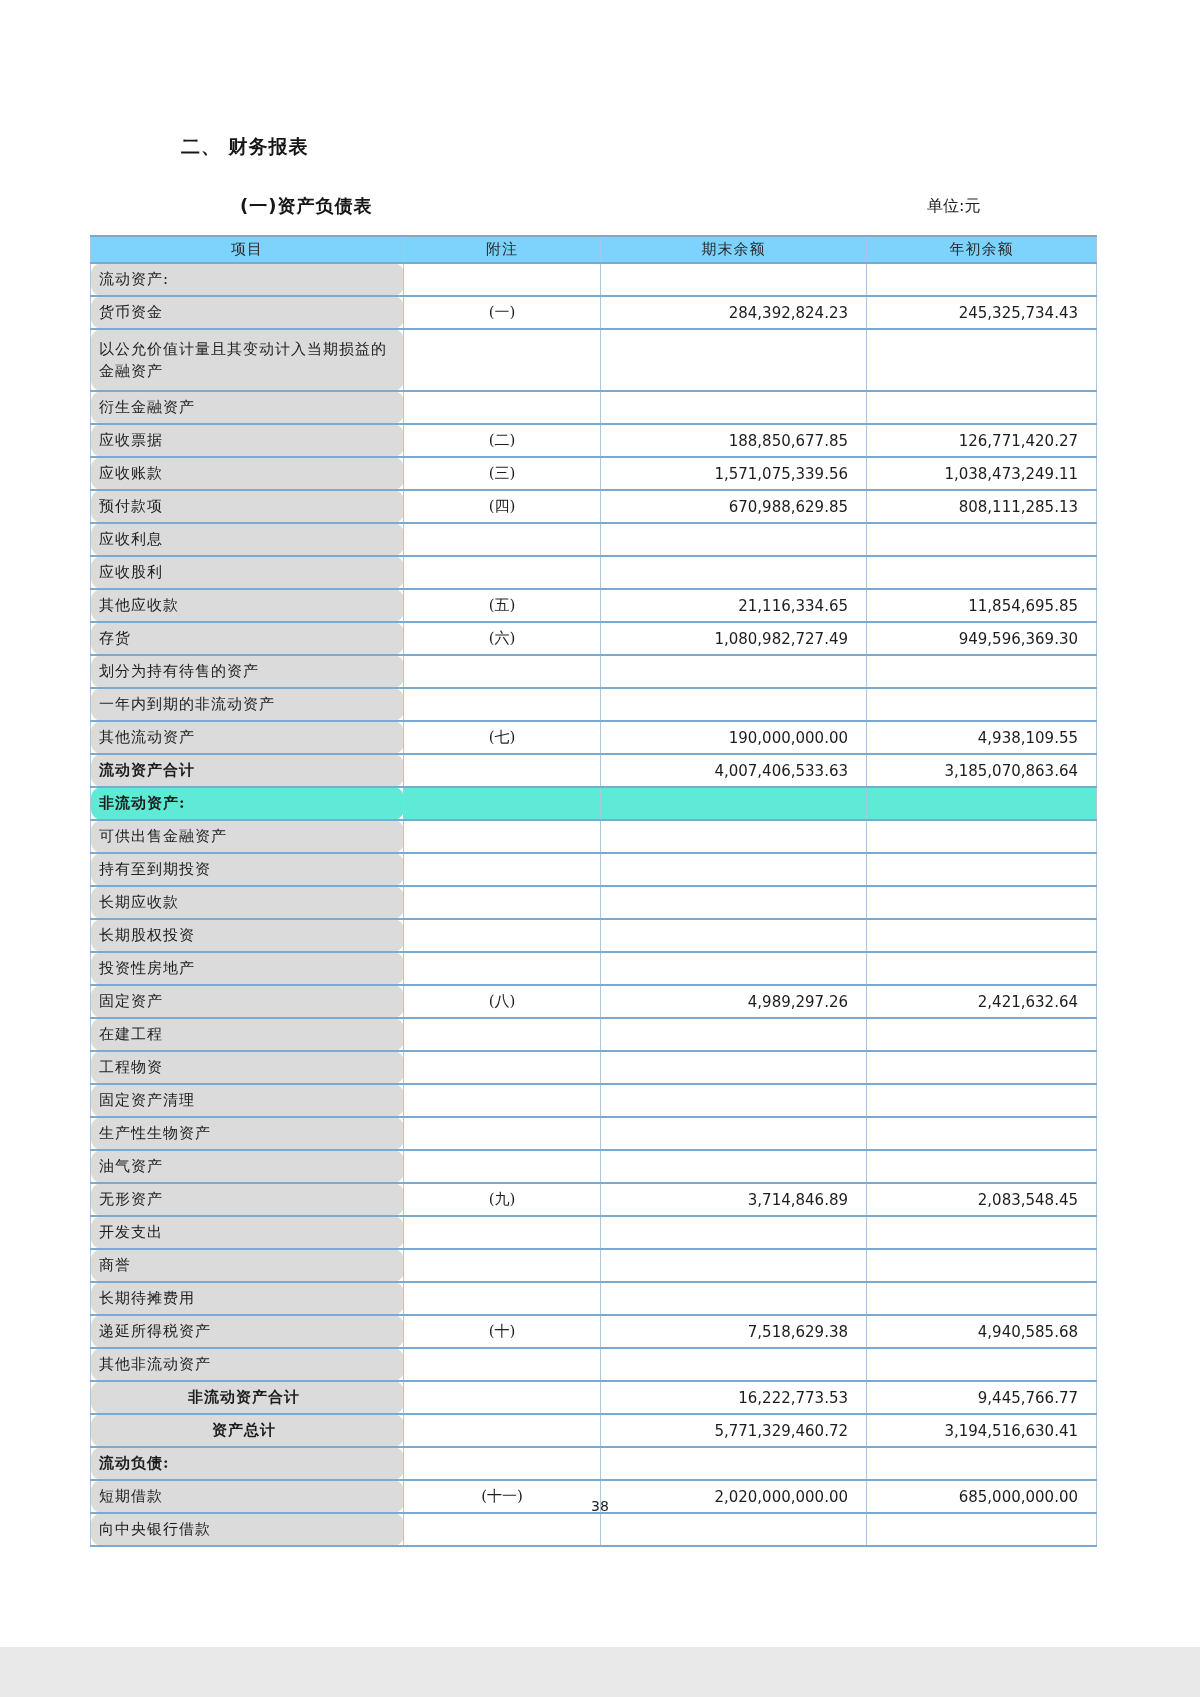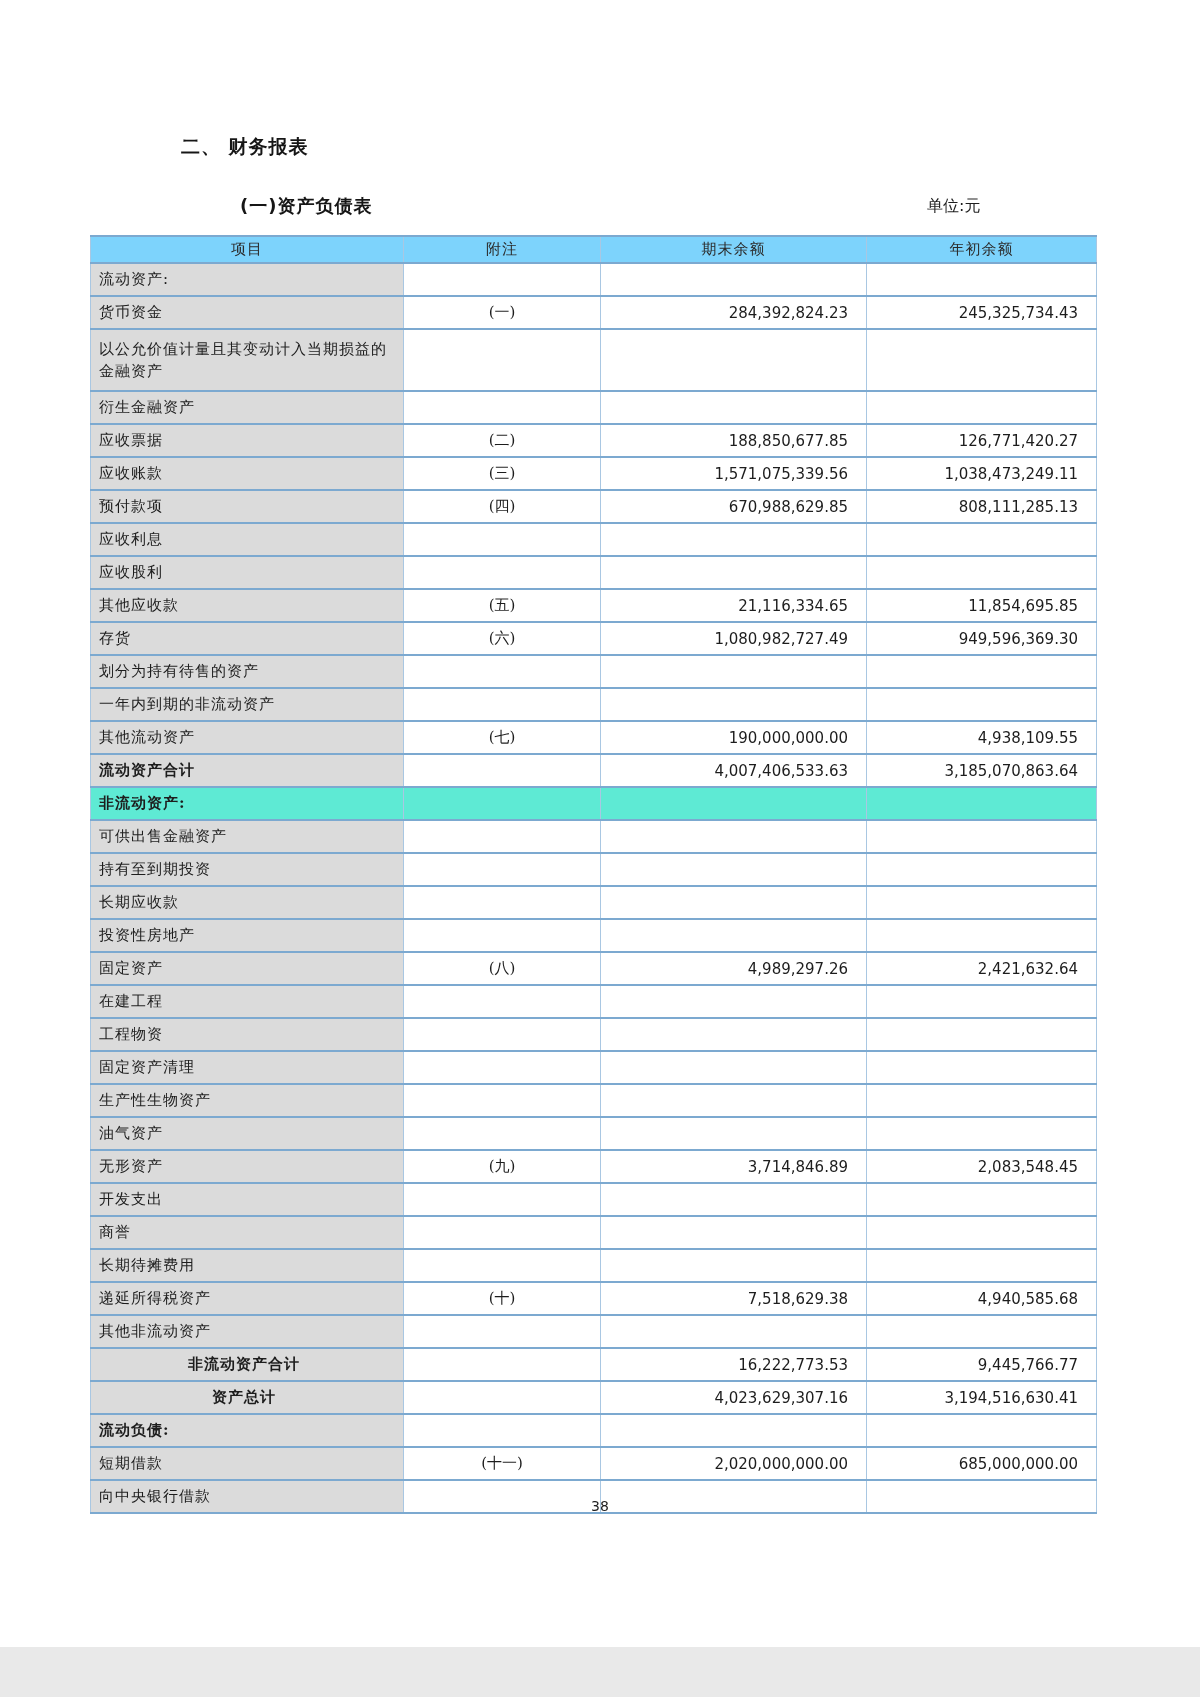--- a/index.html
+++ b/index.html
@@ -30,21 +30,21 @@
     border-left:1px solid #a9c7e2; border-right:1px solid #a9c7e2;
     box-sizing:border-box; overflow:hidden;
   }
   .bs th {
     height:27px; background:#7dd3fc; font-weight:normal; font-size:15px;
     color:#2b2b2b; font-family:"DejaVu Serif", serif; letter-spacing:1px;
   }
   .bs td { height:33px; font-size:15px; vertical-align:middle; }
   .bs td.item {
     background:#dbdbdb; text-align:left; padding:2px 6px 2px 8px;
-    font-family:"DejaVu Serif", serif; letter-spacing:1px; line-height:1.5;
+    font-family:"DejaVu Serif", serif; letter-spacing:1px; line-height:1.5;border-radius:11px;
   }
   .bs td.note { text-align:center; font-family:"DejaVu Serif", serif; }
   .bs td.val  { text-align:right; padding-right:18px; font-family:"DejaVu Sans", sans-serif; }
   .bs tr.tall td { height:62px; }
   .bs tr.gray-row td { background:#5eead4;font-weight:bold; }
   .bs tr.bold-item td.item { font-weight:bold; }
   .bs tr.total td.item { font-weight:bold; text-align:center; padding-left:0; }
   .page-number {
     position:absolute; left:0; top:1498px; width:1200px;
     text-align:center; font-size:14px; color:#222222;
@@ -186,20 +186,26 @@
       <td class="val"></td>
       <td class="val"></td>
     </tr>
         <tr>
       <td class="item">长期应收款</td>
       <td class="note"></td>
       <td class="val"></td>
       <td class="val"></td>
     </tr>
         <tr>
+      <td class="item">长期股权投资</td>
+      <td class="note"></td>
+      <td class="val"></td>
+      <td class="val"></td>
+    </tr>
+        <tr>
       <td class="item">投资性房地产</td>
       <td class="note"></td>
       <td class="val"></td>
       <td class="val"></td>
     </tr>
         <tr>
       <td class="item">固定资产</td>
       <td class="note">(八)</td>
       <td class="val">4,989,297.26</td>
       <td class="val">2,421,632.64</td>
@@ -272,21 +278,21 @@
     </tr>
         <tr class="total">
       <td class="item">非流动资产合计</td>
       <td class="note"></td>
       <td class="val">16,222,773.53</td>
       <td class="val">9,445,766.77</td>
     </tr>
         <tr class="total">
       <td class="item">资产总计</td>
       <td class="note"></td>
-      <td class="val">4,023,629,307.16</td>
+      <td class="val">5,771,329,460.72</td>
       <td class="val">3,194,516,630.41</td>
     </tr>
         <tr class="bold-item">
       <td class="item">流动负债:</td>
       <td class="note"></td>
       <td class="val"></td>
       <td class="val"></td>
     </tr>
         <tr>
       <td class="item">短期借款</td>

